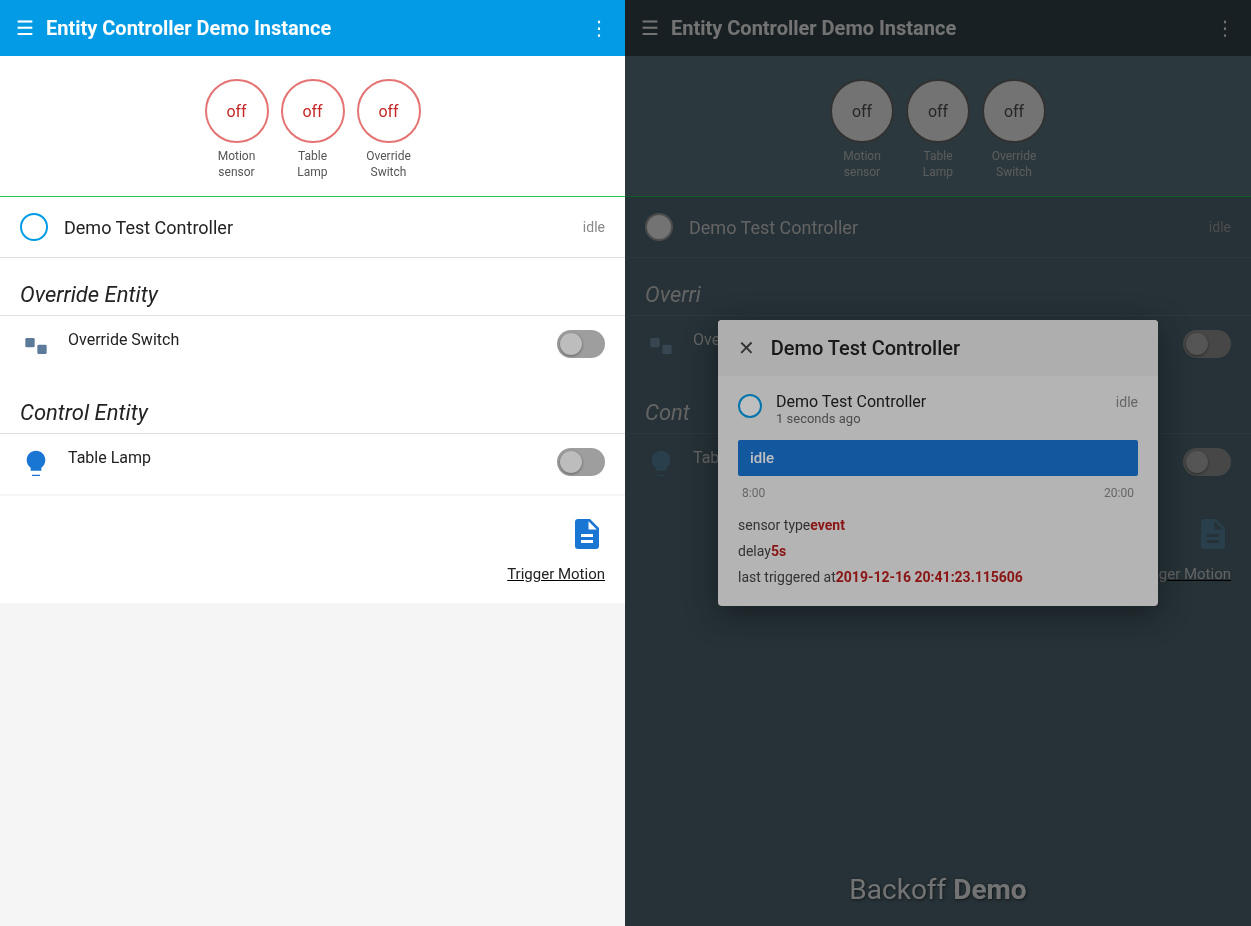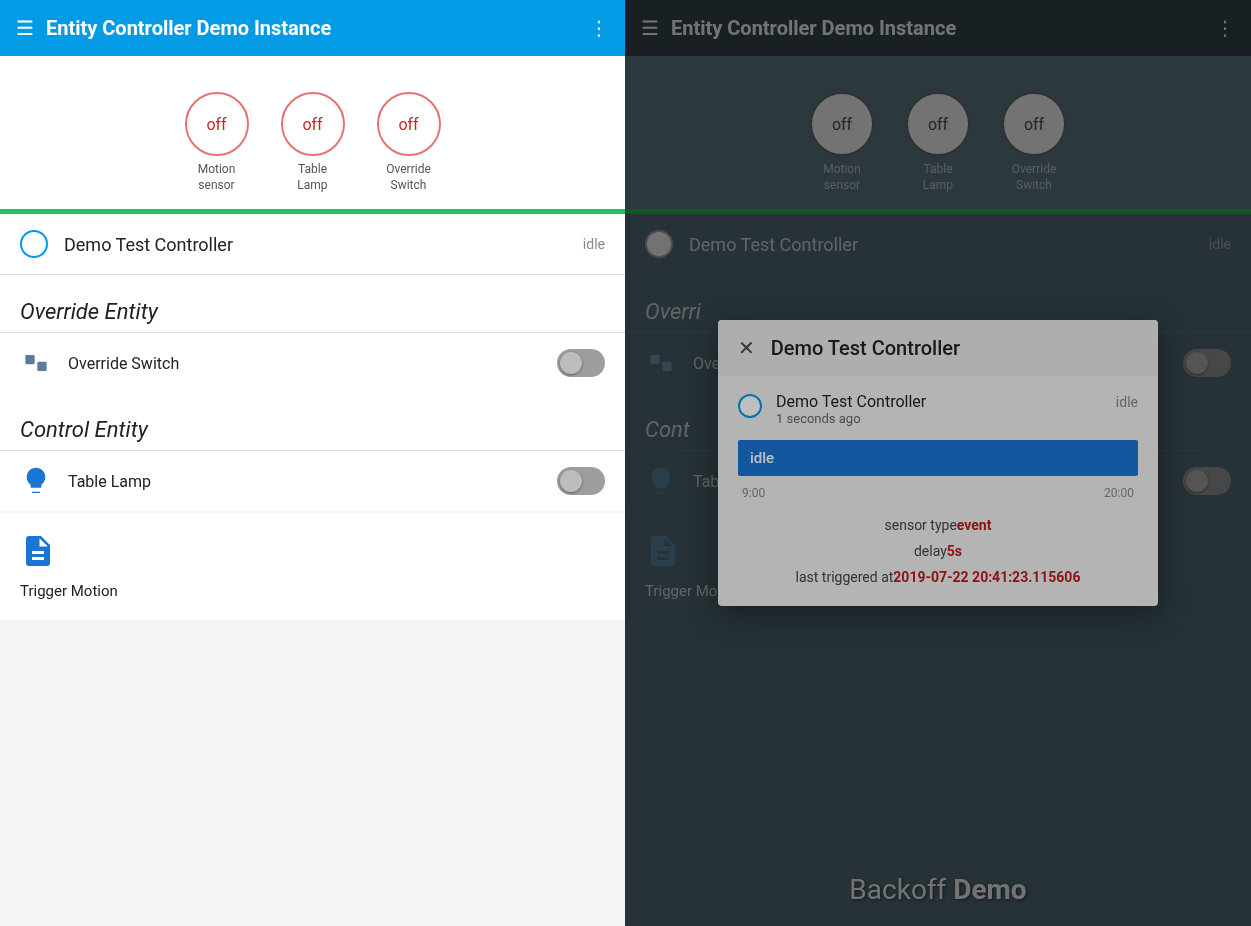--- a/index.html
+++ b/index.html
@@ -43,25 +43,25 @@
       font-size: 20px;
       font-weight: 700;
       margin-left: 12px;
     }
     .hamburger-icon { font-size: 20px; cursor: pointer; }
     .more-icon { font-size: 20px; cursor: pointer; }
 
     
     .circles-section {
       background: white;
-      padding: 36px 0 16px;
+      padding: 23px 0 16px;
       display: flex;
       justify-content: center;
-      gap: 32px;
-      border-bottom: 5px solid #22c55e;
+      gap: 12px;
+      border-bottom: 1px solid #22c55e;
       flex-shrink: 0;
     }
     .circle-item {
       display: flex;
       flex-direction: column;
       align-items: center;
       gap: 6px;
     }
     .circle-badge {
       width: 64px;
@@ -123,21 +123,20 @@
       font-weight: 400;
       color: #222;
       flex-shrink: 0;
       font-style: italic;
     }
 
     
     .entity-row {
       background: white;
       display: flex;
-      align-items: center;
       padding: 14px 20px;
       border-top: 1px solid #e0e0e0;
       gap: 16px;
       flex-shrink: 0;
     }
     .entity-icon {
       width: 32px;
       height: 32px;
       display: flex;
       align-items: center;
@@ -171,24 +170,25 @@
       left: 3px;
       transition: left 0.2s;
       box-shadow: 0 1px 3px rgba(0,0,0,0.4);
     }
 
     
     .trigger-section {
       background: white;
       display: flex;
       flex-direction: column;
-      align-items: flex-start;
+      align-items: flex-end;
       padding: 20px;
       margin-top: 2px;
       flex-shrink: 0;
+      text-decoration: underline;
     }
     .trigger-icon {
       font-size: 30px;
       color: #1976d2;
       margin-bottom: 6px;
     }
     .trigger-label {
       font-size: 15px;
       color: #222;
     }
@@ -303,21 +303,21 @@
 
     
     .info-table {
       width: 100%;
       font-size: 14px;
       color: #333;
       margin-top: 8px;
     }
     .info-row {
       display: flex;
-      justify-content: center;
+      justify-content: flex-start;
       padding: 5px 0;
     }
     .info-key { color: #444; }
     .info-val { color: #b91c1c; font-weight: 700; text-align: right; }
 
     .spacer { flex: 1; }
   </style>
 </head>
 <body>
 
@@ -479,36 +479,36 @@
           </div>
           <div class="dialog-controller-status">idle</div>
         </div>
 
         <div class="state-bar-container">
           <div class="state-bar">
             <span>idle</span>
           </div>
         </div>
         <div class="state-bar-timeline">
-          <span>9:00</span>
+          <span>8:00</span>
           <span>20:00</span>
         </div>
 
         <div class="info-table">
           <div class="info-row">
             <span class="info-key">sensor type</span>
             <span class="info-val">event</span>
           </div>
           <div class="info-row">
             <span class="info-key">delay</span>
             <span class="info-val">5s</span>
           </div>
           <div class="info-row">
             <span class="info-key">last triggered at</span>
-            <span class="info-val">2019-07-22 20:41:23.115606</span>
+            <span class="info-val">2019-12-16 20:41:23.115606</span>
           </div>
         </div>
       </div>
     </div>
   </div>
 
   <div class="bottom-text">
     <span style="font-weight:normal;">Backoff </span><span>Demo</span>
   </div>
 </div>

